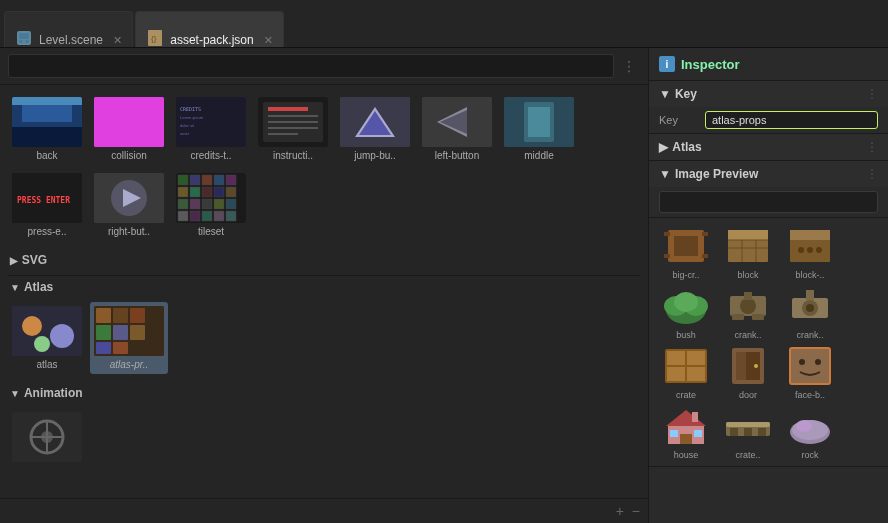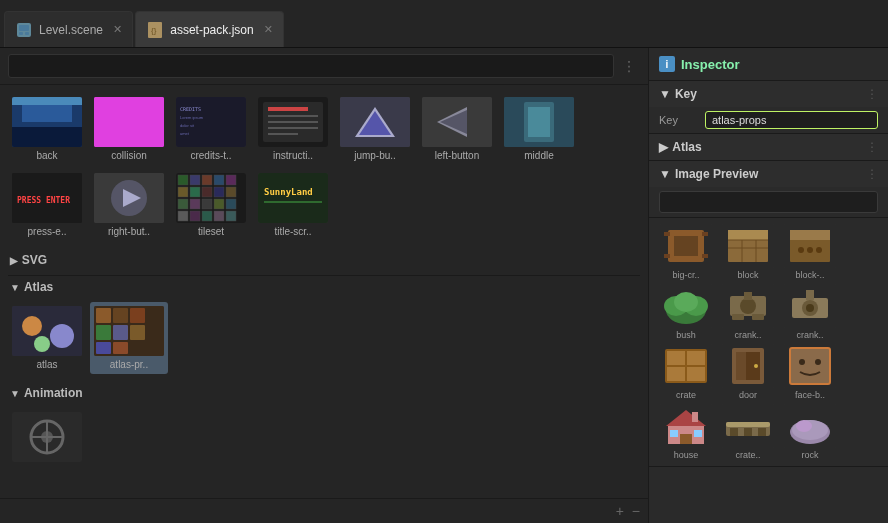--- a/index.html
+++ b/index.html
@@ -19,21 +19,21 @@
     .tab-bar {
       display: flex;
       align-items: flex-end;
       background: #252525;
       height: 48px;
       padding: 0 4px;
       border-bottom: 1px solid #111;
     }
     .tab {
       display: flex;
-      align-items: center;
+      align-items: flex-end;
       height: 36px;
       padding: 0 10px;
       background: #2d2d2d;
       border-radius: 4px 4px 0 0;
       margin-right: 2px;
       cursor: pointer;
       border: 1px solid #333;
       border-bottom: none;
       gap: 6px;
       color: #aaa;
@@ -128,21 +128,21 @@
     }
     .asset-item {
       display: flex;
       flex-direction: column;
       align-items: center;
       width: 78px;
       cursor: pointer;
       border-radius: 3px;
       padding: 4px;
     }
-    .asset-item.selected { background: #4a5a6a; }
+    .asset-item.selected { background: #4a5a6a; font-style: italic; }
     .asset-thumb {
       width: 70px;
       height: 50px;
       display: flex;
       align-items: center;
       justify-content: center;
       overflow: hidden;
       border-radius: 2px;
       background: #333;
     }
@@ -484,30 +484,20 @@
                 <rect x="14" y="38" width="10" height="10" fill="#4a2a4a"></rect>
                 <rect x="26" y="38" width="10" height="10" fill="#2a5a4a"></rect>
                 <rect x="38" y="38" width="10" height="10" fill="#5a4a5a"></rect>
                 <rect x="50" y="38" width="10" height="10" fill="#3a5a5a"></rect>
               </g>
             </svg>
           </div>
           <span class="asset-label">tileset</span>
         </div>
 
-        <div class="asset-item">
-          <div class="asset-thumb">
-            <svg width="70" height="50" viewBox="0 0 70 50">
-              <rect width="70" height="50" fill="#1a2a1a"></rect>
-              <text x="6" y="22" fill="#ffcc44" font-size="9" font-family="monospace" font-weight="bold">SunnyLand</text>
-              <rect x="6" y="28" width="58" height="2" fill="#44aa44" opacity="0.5"></rect>
-            </svg>
-          </div>
-          <span class="asset-label">title-scr..</span>
-        </div>
       </div>
 
       <div class="prop-section">
         <div class="section-header">
           <span class="chevron">▶</span>
           <span>SVG</span>
         </div>
       </div>
 
       <div>

